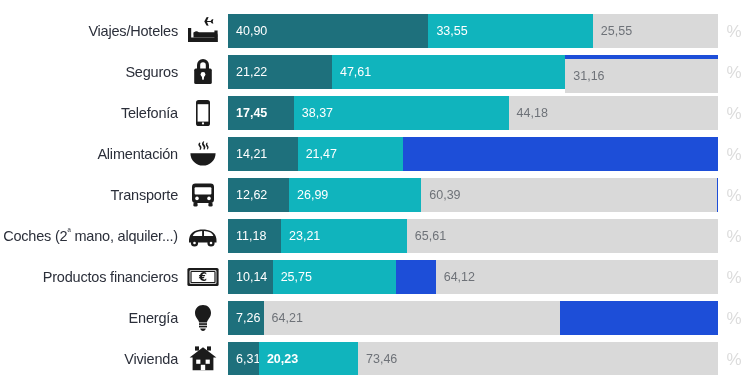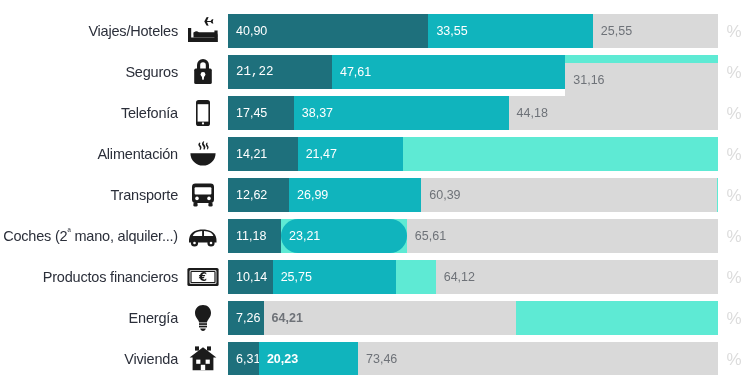--- a/index.html
+++ b/index.html
@@ -58,23 +58,23 @@
     height: 34px;
   }
   .icon svg { display: block; }
 
   
   .track {
     position: relative;
     flex: 0 0 490px;
     width: 490px;
     height: 34px;
-    background: #5eead4;
+    background: #1d4ed8;
     display: flex;
-    align-items: flex-start;
+    align-items: center;
   }
   .seg {
     position: relative;
     height: 34px;
     display: flex;
     align-items: center;
     box-sizing: border-box;
   }
   .seg.dark  { background: #1e707c; }
   .seg.light { background: #10b4bd; }
@@ -137,21 +137,21 @@
         <svg width="24" height="30" viewBox="0 0 24 30">
       <g fill="#1b1b1b">
         <path d="M12 2 a6 6 0 0 0 -6 6 v4 h3.2 v-4 a2.8 2.8 0 0 1 5.6 0 v4 h3.2 v-4 a6 6 0 0 0 -6 -6 z"></path>
         <rect x="3.2" y="11.6" width="17.6" height="15.4" rx="1.6"></rect>
         <circle cx="12" cy="17.4" r="2.4" fill="#ffffff"></circle>
         <path d="M10.6 17.4 h2.8 l-0.7 5.4 h-1.4 z" fill="#ffffff"></path>
       </g>
     </svg>
       </div>
       <div class="track">
-        <div class="seg dark" style="width: 103.978px; font-family: Liberation Mono, monospace;">
+        <div class="seg dark" style="width: 103.978px;">
           <span class="val">21,22</span>
         </div>
         <div class="seg light" style="width: 233.289px;">
           <span class="val">47,61</span>
         </div>
         <div class="seg rest" style="width: 152.684px; margin-top: 8px;">
           <span class="val">31,16</span>
         </div>
       </div>
       <div class="pct">%</div>
@@ -161,21 +161,21 @@
       <div class="icon">
         <svg width="20" height="30" viewBox="0 0 20 30">
       <g fill="#1b1b1b">
         <rect x="3" y="2" width="14" height="26" rx="2.6"></rect>
         <rect x="4.6" y="6.2" width="10.8" height="17.4" fill="#ffffff"></rect>
         <circle cx="10" cy="25.4" r="1.1" fill="#ffffff"></circle>
       </g>
     </svg>
       </div>
       <div class="track">
-        <div class="seg dark" style="width: 68px;">
+        <div class="seg dark" style="width: 68px; font-weight: bold;">
           <span class="val">17,45</span>
         </div>
         <div class="seg light" style="width: 222px;">
           <span class="val">38,37</span>
         </div>
         <div class="seg rest" style="width: 216.482px;">
           <span class="val">44,18</span>
         </div>
       </div>
       <div class="pct">%</div>
@@ -241,21 +241,21 @@
         <circle cx="25.0" cy="20.0" r="3.6"></circle>
         <circle cx="8.5" cy="20.0" r="1.3" fill="#ffffff"></circle>
         <circle cx="25.0" cy="20.0" r="1.3" fill="#ffffff"></circle>
       </g>
     </svg>
       </div>
       <div class="track">
         <div class="seg dark" style="width: 54.782px;">
           <span class="val">11,18</span>
         </div>
-        <div class="seg light" style="width: 130px; border-radius: 17px;">
+        <div class="seg light" style="width: 130px;">
           <span class="val">23,21</span>
         </div>
         <div class="seg rest" style="width: 321.489px;">
           <span class="val">65,61</span>
         </div>
       </div>
       <div class="pct">%</div>
     </div>
     <div class="row">
       <div class="label">Productos financieros</div>
@@ -291,21 +291,21 @@
         <rect x="7.0" y="20.2" width="8.0" height="1.7"></rect>
         <rect x="7.0" y="22.7" width="8.0" height="1.7"></rect>
         <path d="M8.2 25.6 h5.6 c-0.3 1.5 -1.4 2.4 -2.8 2.4 c-1.4 0 -2.5 -0.9 -2.8 -2.4 z"></path>
       </g>
     </svg>
       </div>
       <div class="track">
         <div class="seg dark" style="width: 35.574px;">
           <span class="val">7,26</span>
         </div>
-        <div class="seg rest" style="width: 252px; font-weight: bold;">
+        <div class="seg rest" style="width: 296px;">
           <span class="val">64,21</span>
         </div>
       </div>
       <div class="pct">%</div>
     </div>
     <div class="row">
       <div class="label">Vivienda</div>
       <div class="icon">
         <svg width="30" height="28" viewBox="0 0 30 28">
       <g fill="#1b1b1b">

